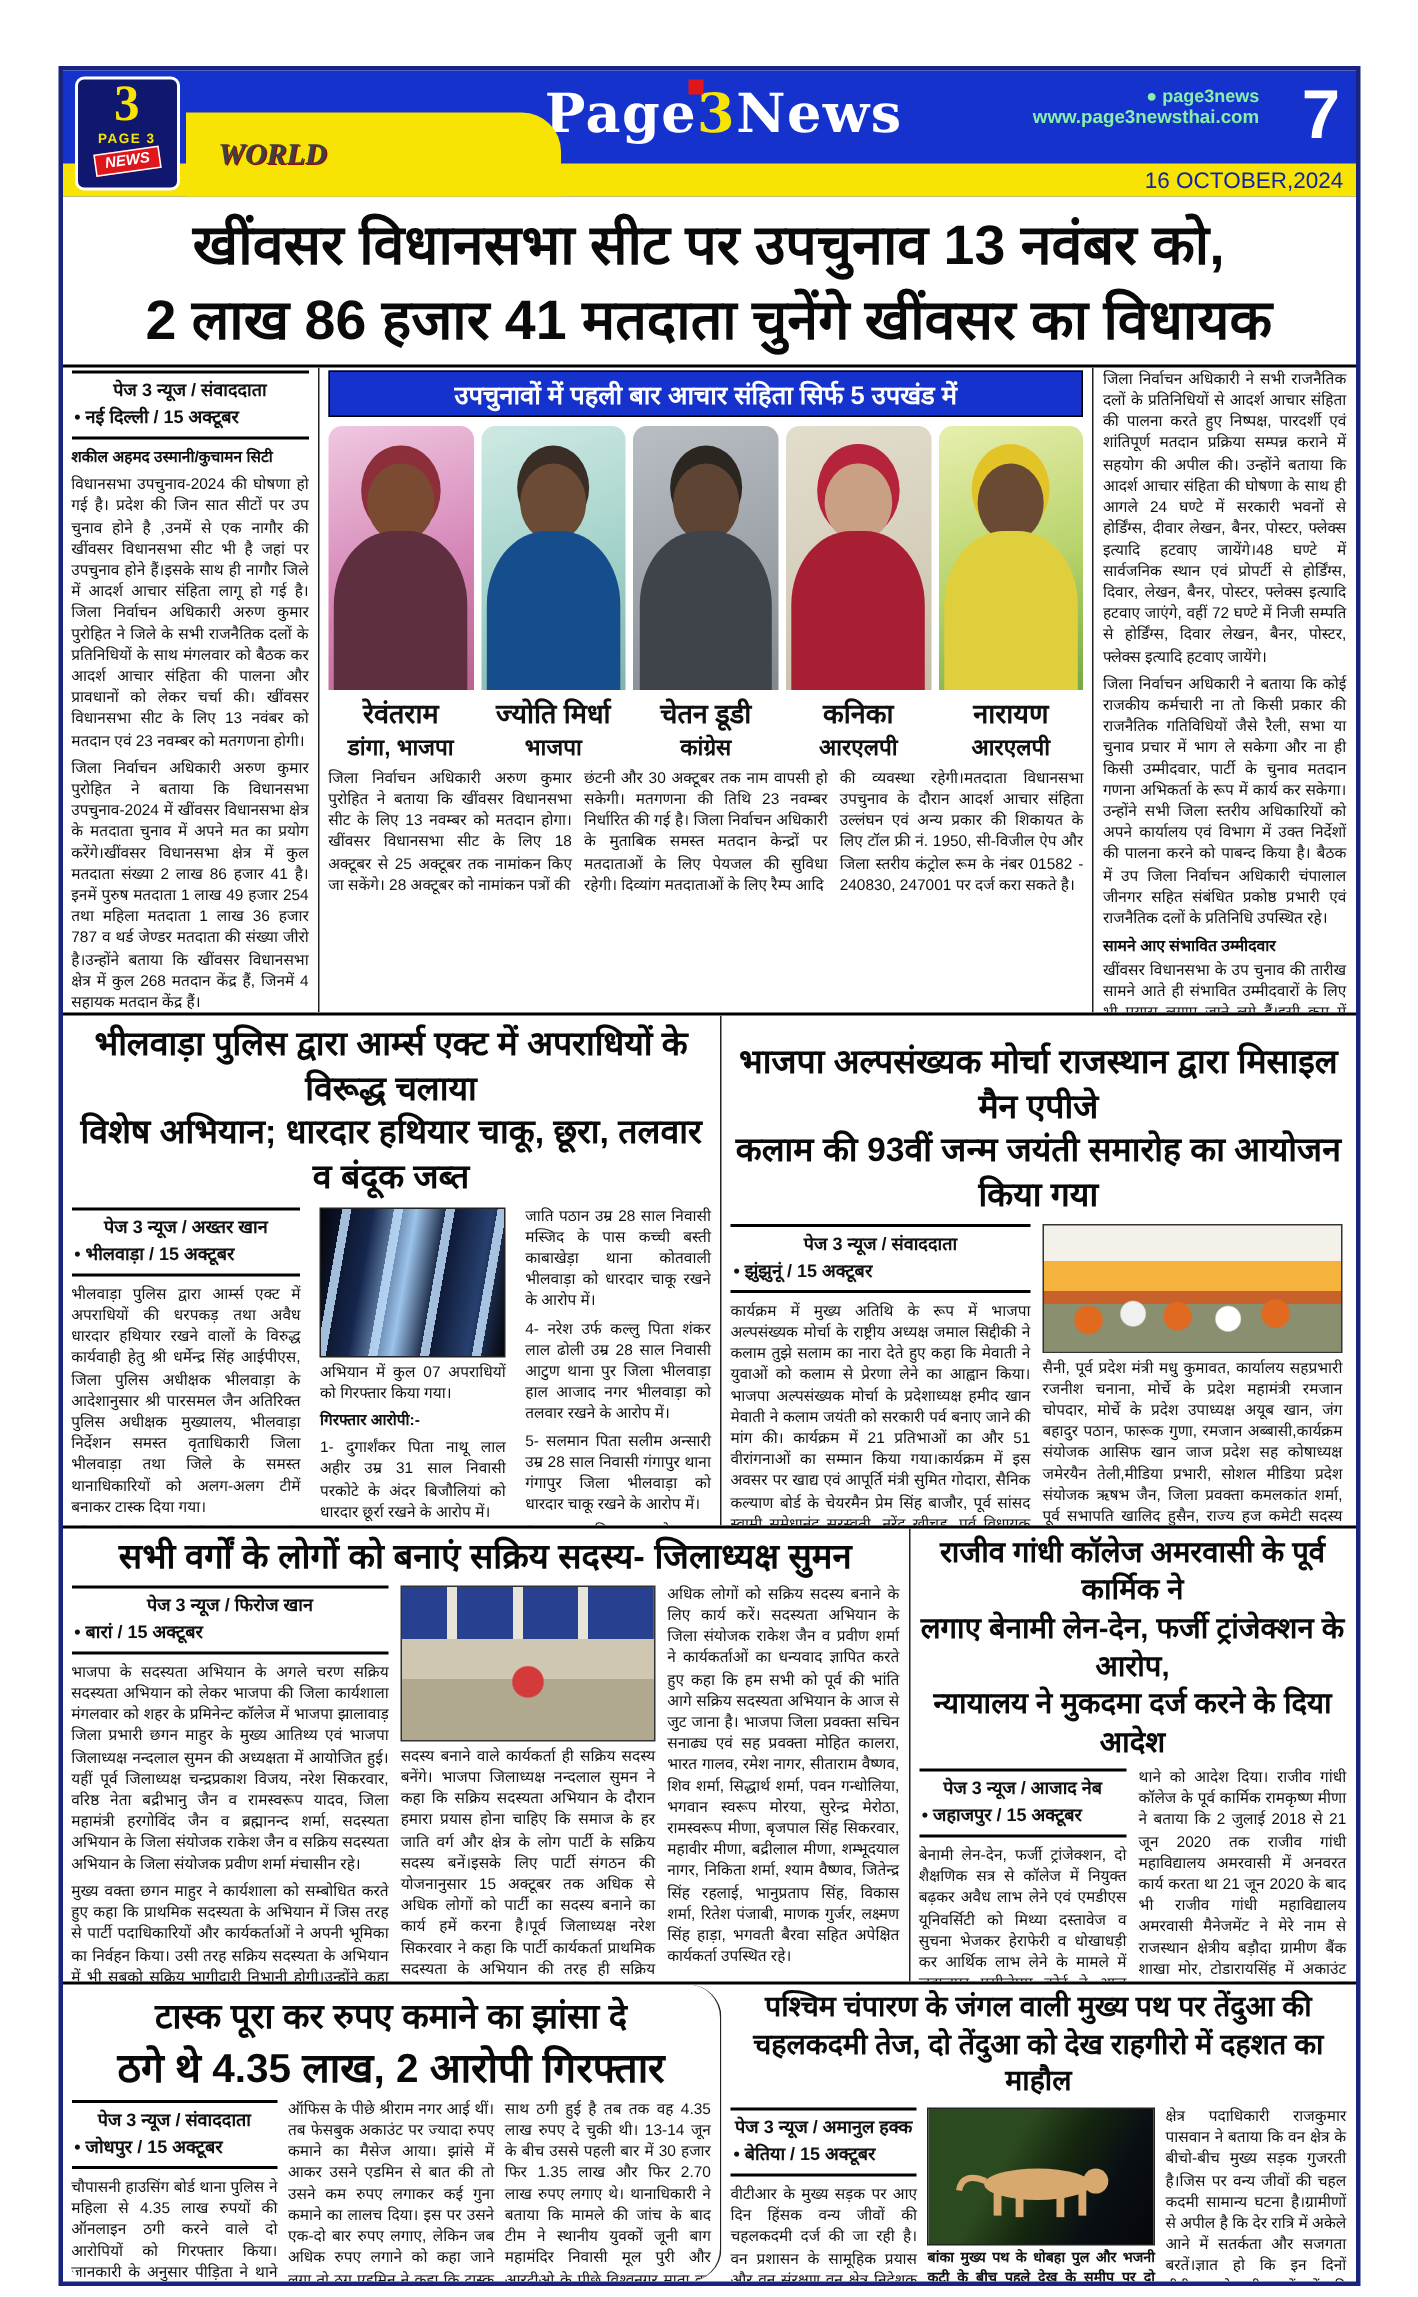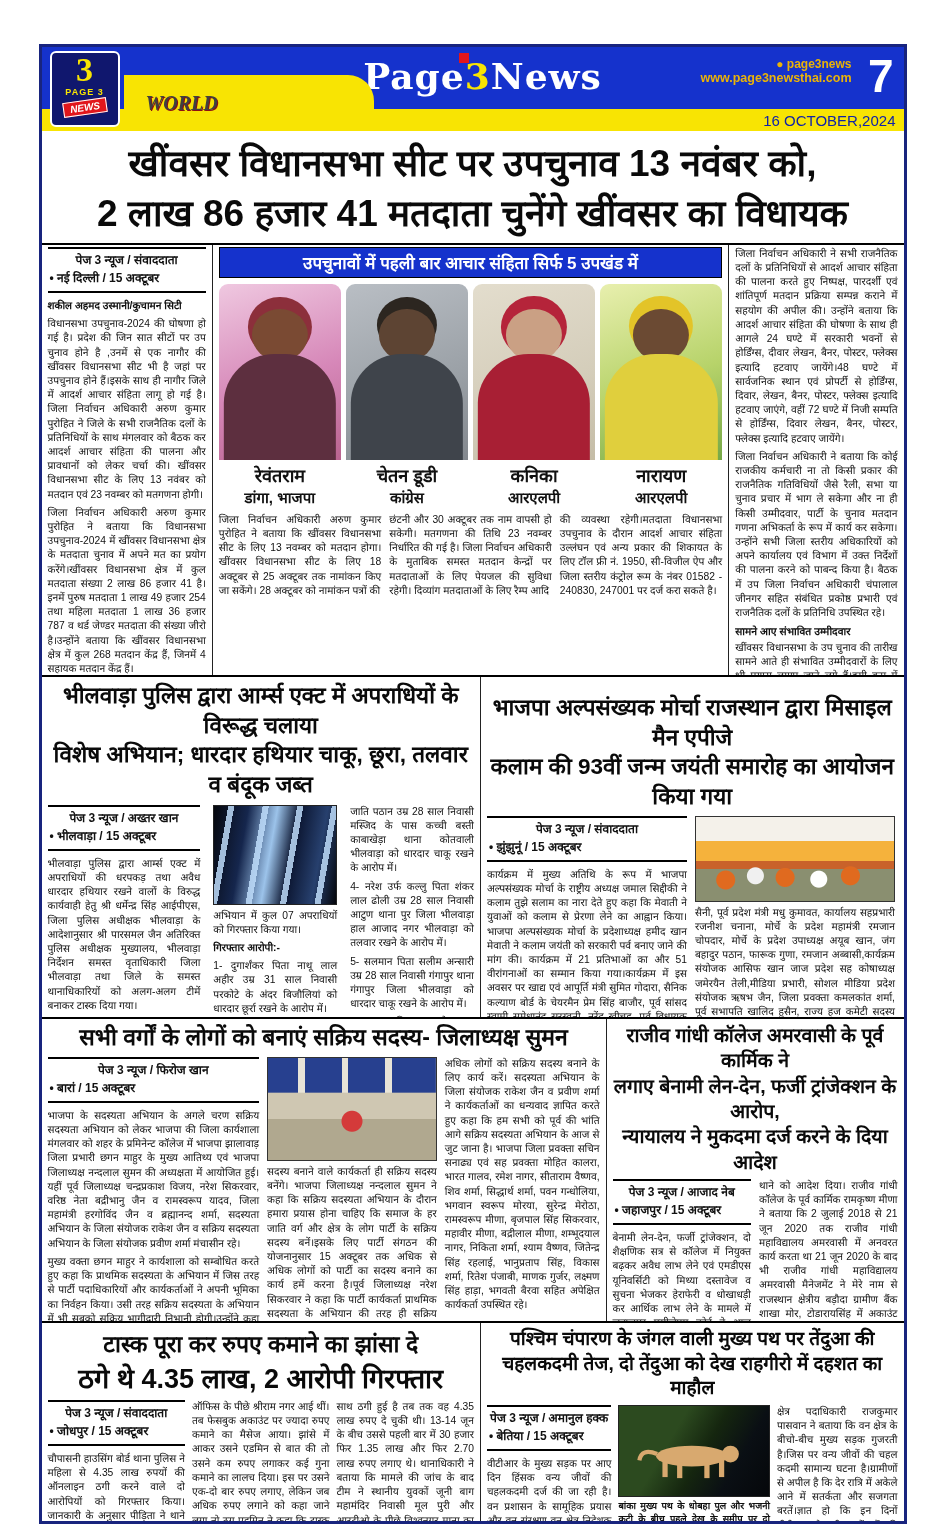--- a/index.html
+++ b/index.html
@@ -12,21 +12,21 @@
   .mast-yellow { position:absolute; left:0; right:0; bottom:0; height:22px; background:#f8e403; }
   .logo-box { position:absolute; left:8px; top:4px; width:70px; height:76px; background:#10176e; border:2px solid #fff; border-radius:6px; z-index:3; text-align:center; }
   .logo-3 { color:#f8e403; font-weight:bold; font-size:34px; line-height:34px; font-family:"Liberation Serif", serif; }
   .logo-page3 { color:#f8e403; font-size:9px; font-weight:bold; letter-spacing:1px; }
   .logo-news { display:inline-block; margin-top:2px; background:#e1161c; color:#fff; font-size:10px; font-weight:bold; font-style:italic; padding:1px 6px; transform:rotate(-8deg); border:1px solid #fff; }
   .world-patch { position:absolute; left:82px; top:28px; width:250px; height:56px; background:#f8e403; border-radius:0 26px 0 0; z-index:2; display:flex; align-items:center; }
   .world-text { color:#404040; font-family:"Liberation Serif", serif; font-weight:bold; font-style:italic; font-size:20px; margin-left:22px; text-shadow:1px 1px 0 #8c0e12; }
   .mast-title { position:absolute; left:0; right:0; top:8px; text-align:center; z-index:1; color:#fff; font-family:"DejaVu Serif", serif; font-weight:bold; font-size:36px; letter-spacing:1px;padding-left:20px; }
   .mast-title .t3 { color:#f8e403; position:relative; }
   .mast-title .t3::before { content:""; position:absolute; left:-6px; top:-2px; width:10px; height:10px; background:#e1161c; }
-  .mast-right { position:absolute; right:52px; top:10px; text-align:right; color:#eab308; z-index:2; }
+  .mast-right { position:absolute; right:64px; top:10px; text-align:right; color:#86efac; z-index:2; }
   .mast-social { font-size:12px; font-weight:bold; }
   .mast-web { font-size:12.5px; font-weight:bold; }
   .page-num { position:absolute; right:10px; top:2px; color:#fff; font-size:46px; font-weight:bold; z-index:3; }
   .mast-date { position:absolute; right:8px; bottom:2px; color:#1023a8; font-weight:normal; font-size:15px; z-index:3; }
 
   
   .main-head { padding:8px 6px 4px; text-align:center; }
   .main-head .l { font-size:37px; line-height:1.35; font-weight:800; color:#0a0a0a; }
 
   
@@ -61,21 +61,21 @@
   .pp5 .head { background:#6b4a33; box-shadow:0 -9px 0 4px #e3c428; } .pp5 .torso { background:#e0cf3d; }
   .cand-name { font-weight:800; font-size:18px; margin-top:3px; }
   .cand-party { font-size:15px; font-weight:600; }
   .under-cols { display:flex; gap:8px; margin-top:6px; }
   .under-cols .uc { flex:1; }
   .subhead { font-weight:bold; font-size:10.5px; margin:2px 0; }
 
   
   .row2 { display:flex; height:342px; overflow:hidden; }
   .arms { width:441px; border-right:1.5px solid #222; padding:4px 6px 0 6px; overflow:hidden; }
-  .kalam { width:424px; padding:0 6px 0 6px; overflow:hidden;margin-top:16px; }
+  .kalam { width:424px; padding:16px 6px 0 6px; overflow:hidden; }
   .arms .ahead { font-size:22.5px; line-height:1.32; }
   .kalam .ahead { font-size:22.5px; line-height:1.32; }
   .arms-body { display:flex; gap:13px; margin-top:5px; }
   .arms-c1 { width:158px; }
   .arms-c2 { width:128px; }
   .arms-c3 { width:128px; }
   .weapons-photo { height:100px; margin-bottom:4px; border:1px solid #222;
      background:
        repeating-linear-gradient(100deg, rgba(255,255,255,0) 0 14px, rgba(190,220,250,.85) 14px 20px, rgba(10,20,50,.0) 20px 34px),
        linear-gradient(100deg,#05070d 0%,#15264d 25%,#9cc3ea 46%,#0b1530 62%,#27406e 82%,#04060b 100%); }
@@ -104,21 +104,21 @@
   .workshop-photo { height:104px; border:1px solid #333; margin-bottom:4px;
      background:
        linear-gradient(90deg, #27408f 0 18%, #e8e4d8 18% 22%, #27408f 22% 44%, #e8e4d8 44% 48%, #27408f 48% 70%, #e8e4d8 70% 74%, #27408f 74% 100%) top/100% 34% no-repeat,
        radial-gradient(circle at 50% 62%, #d43a3a 0 10px, transparent 11px),
        linear-gradient(#cfc7b2 0 60%, #b0a88f 60% 100%); }
   .college-body { display:flex; gap:8px; margin-top:4px; }
   .college-c1, .college-c2 { flex:1; }
 
   
   .row4 { display:flex; height:200px; overflow:hidden; }
-  .fraud { width:441px; border-right:1.5px solid #222; padding:4px 6px 0 6px; overflow:hidden; }
+  .fraud { width:441px; border-right:1.5px solid #222; padding:4px 6px 0 6px; overflow:hidden;border-radius:22px; }
   .leopard { width:424px; padding:4px 6px 0 6px; overflow:hidden; }
   .fraud .ahead .h1 { font-size:23px; } .fraud .ahead .h2 { font-size:27px; }
   .leopard .ahead { font-size:19px; line-height:1.3; }
   .fraud-body, .leopard-body { display:flex; gap:7px; margin-top:4px; }
   .fraud-body .fc { flex:1; }
   .leo-c1 { width:128px; }
   .leo-c2 { width:156px; }
   .leo-c3 { width:124px; }
   .leopard-photo { height:92px; border:1px solid #222; position:relative; overflow:hidden;
      background:linear-gradient(120deg,#2c4a1f 0 35%,#15260f 55%,#0a0f14 75%,#05070a 100%); }
@@ -171,20 +171,28 @@
       <div class="photos">
         <div class="photo-cell">
           <div class="portrait pp1">
               <div class="head"></div>
               <div class="torso"></div>
             </div>
           <div class="cand-name">रेवंतराम</div>
           <div class="cand-party">डांगा, भाजपा</div>
         </div>
         <div class="photo-cell">
+          <div class="portrait pp2">
+              <div class="head"></div>
+              <div class="torso"></div>
+            </div>
+          <div class="cand-name">ज्योति मिर्धा</div>
+          <div class="cand-party">भाजपा</div>
+        </div>
+        <div class="photo-cell">
           <div class="portrait pp3">
               <div class="head"></div>
               <div class="torso"></div>
             </div>
           <div class="cand-name">चेतन डूडी</div>
           <div class="cand-party">कांग्रेस</div>
         </div>
         <div class="photo-cell">
           <div class="portrait pp4">
               <div class="head"></div>

